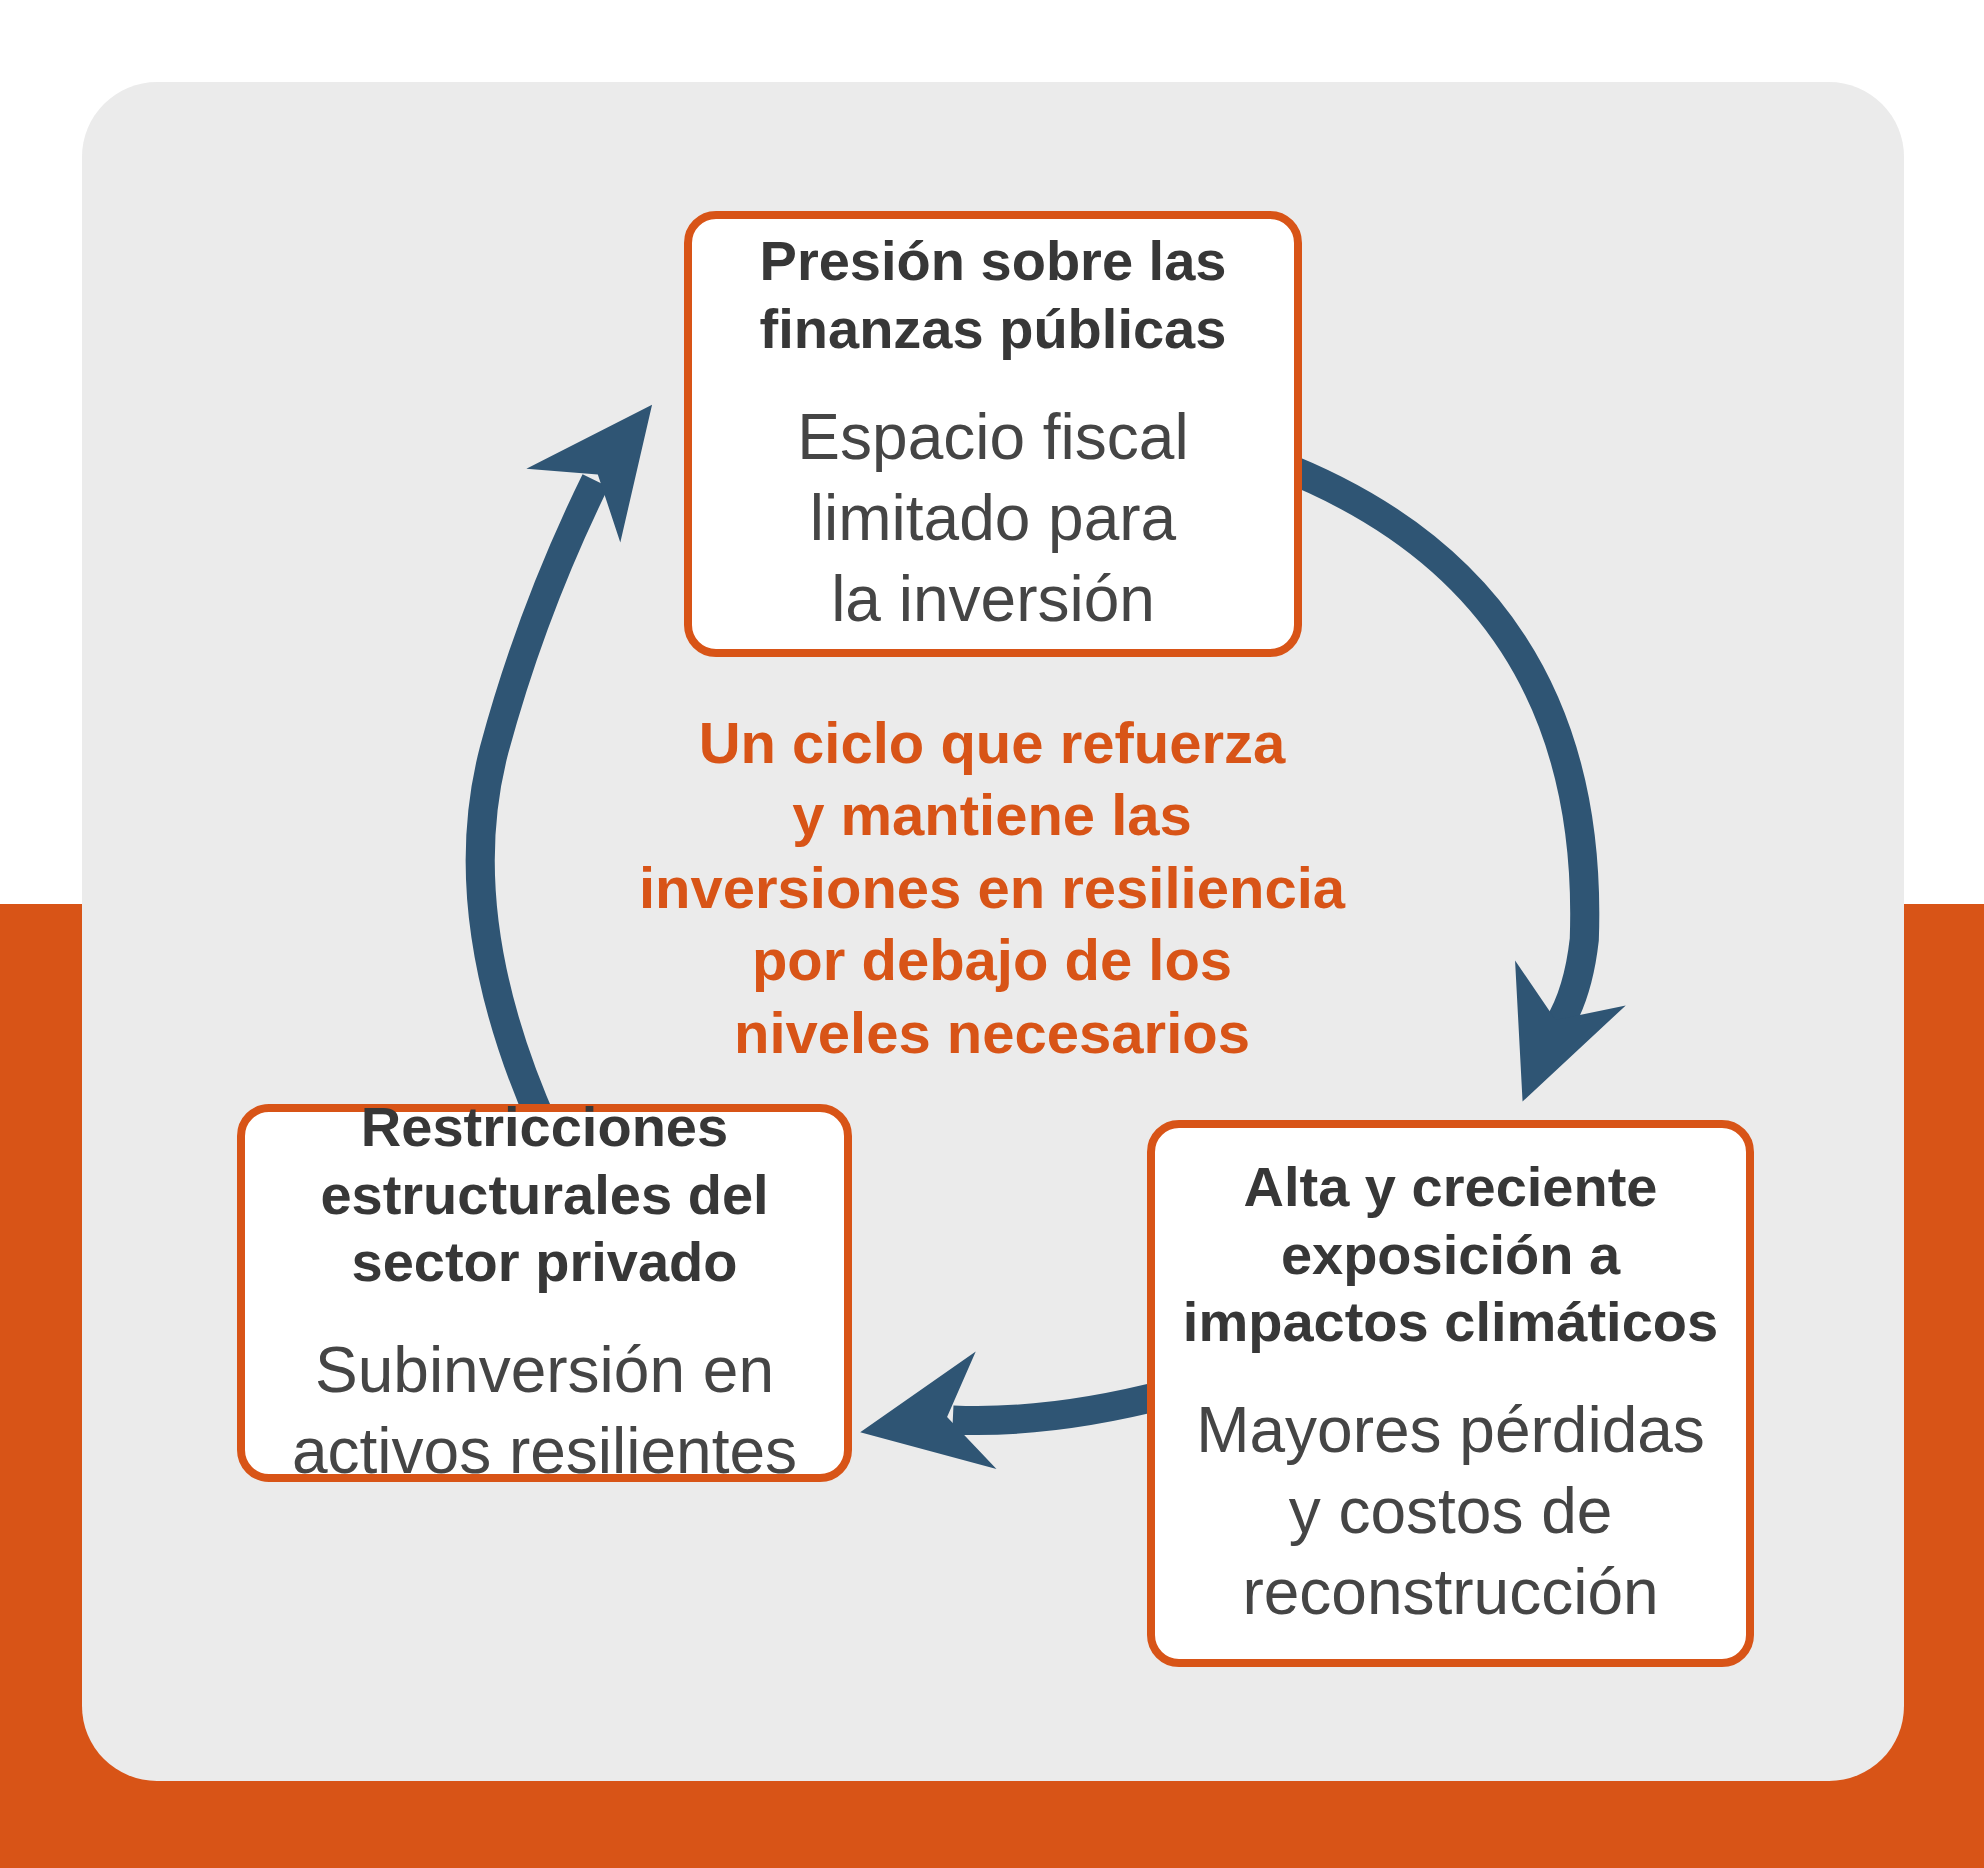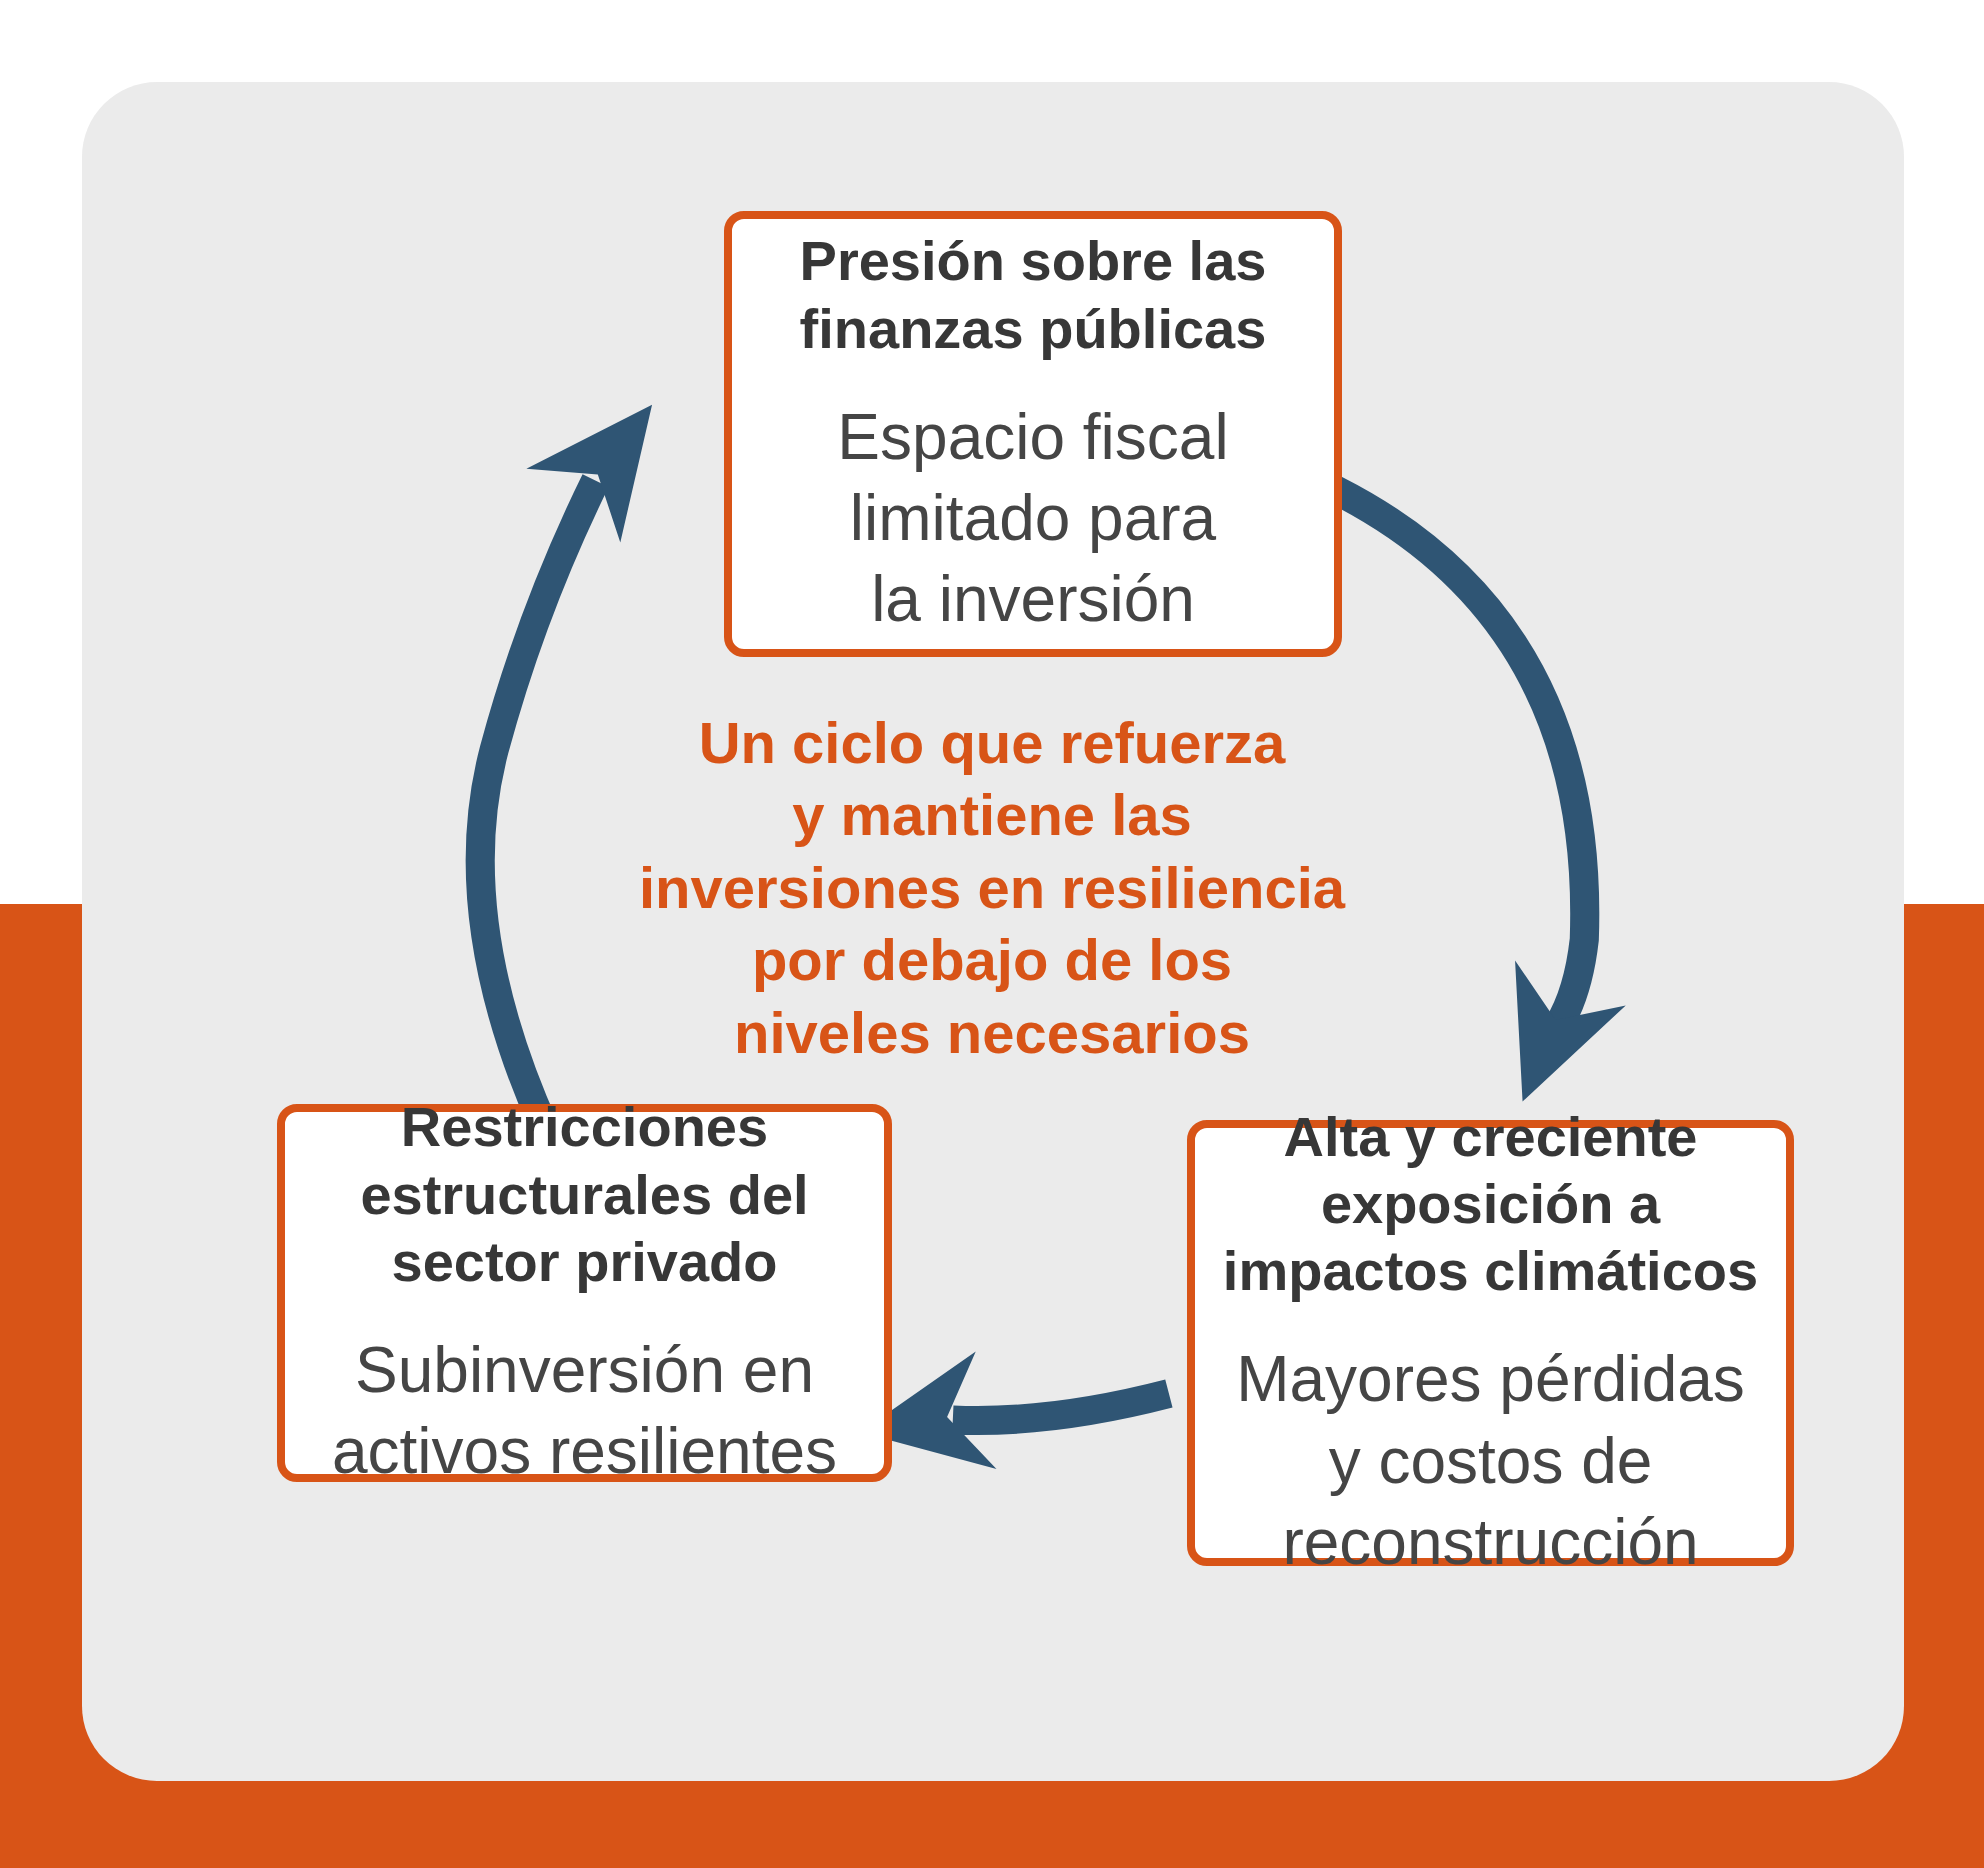--- a/index.html
+++ b/index.html
@@ -35,41 +35,40 @@
     z-index:2;
   }
   svg.arrows path.shaft{
     fill:none;stroke:var(--arrow-blue);stroke-width:66px;
   }
   svg.arrows polygon.head{fill:var(--arrow-blue);}
   .node{
     position:absolute;
     background:var(--box-bg);
     border:8px solid var(--accent-orange);
-    border-radius:20px;
+    border-radius:32px;
     box-sizing:border-box;
     display:flex;flex-direction:column;justify-content:center;align-items:center;
     gap:35px;
     z-index:3;
     text-align:center;
-    margin-left:40px;
   }
   .node .title{
     font-weight:700;font-size:56px;line-height:1.2;
     color:var(--title-text);
     white-space:pre-line;
   }
   .node .subtitle{
     font-weight:400;font-size:64px;line-height:1.27;
     color:var(--body-text);
     white-space:pre-line;
   }
   #box-top{left:684px;top:211px;width:618px;height:446px;}
   #box-left{left:237px;top:1104px;width:615px;height:378px;}
-  #box-right{left:1147px;top:1120px;width:607px;height:446px;}
+  #box-right{left:1147px;top:1120px;width:607px;height:547px;}
   .center-label{
     position:absolute;left:507px;top:694px;width:970px;height:388px;
     display:flex;align-items:center;justify-content:center;
     text-align:center;
     font-weight:700;font-size:58px;line-height:1.25;
     color:var(--accent-orange);
     white-space:pre-line;
     z-index:3;
   }
 </style>

